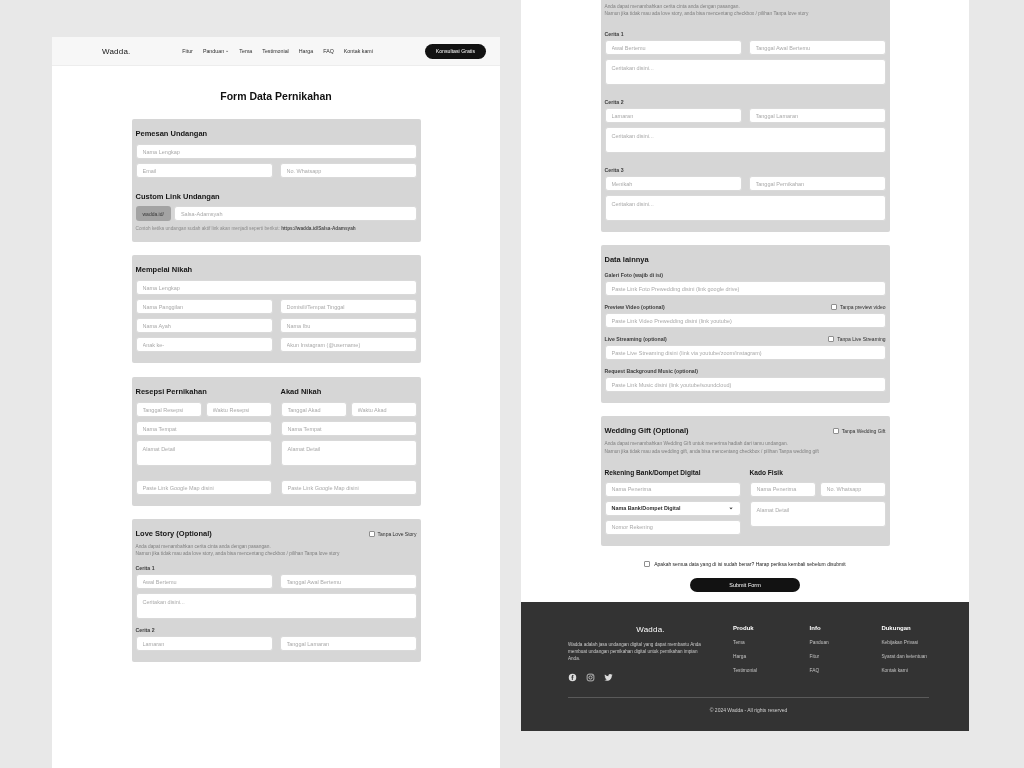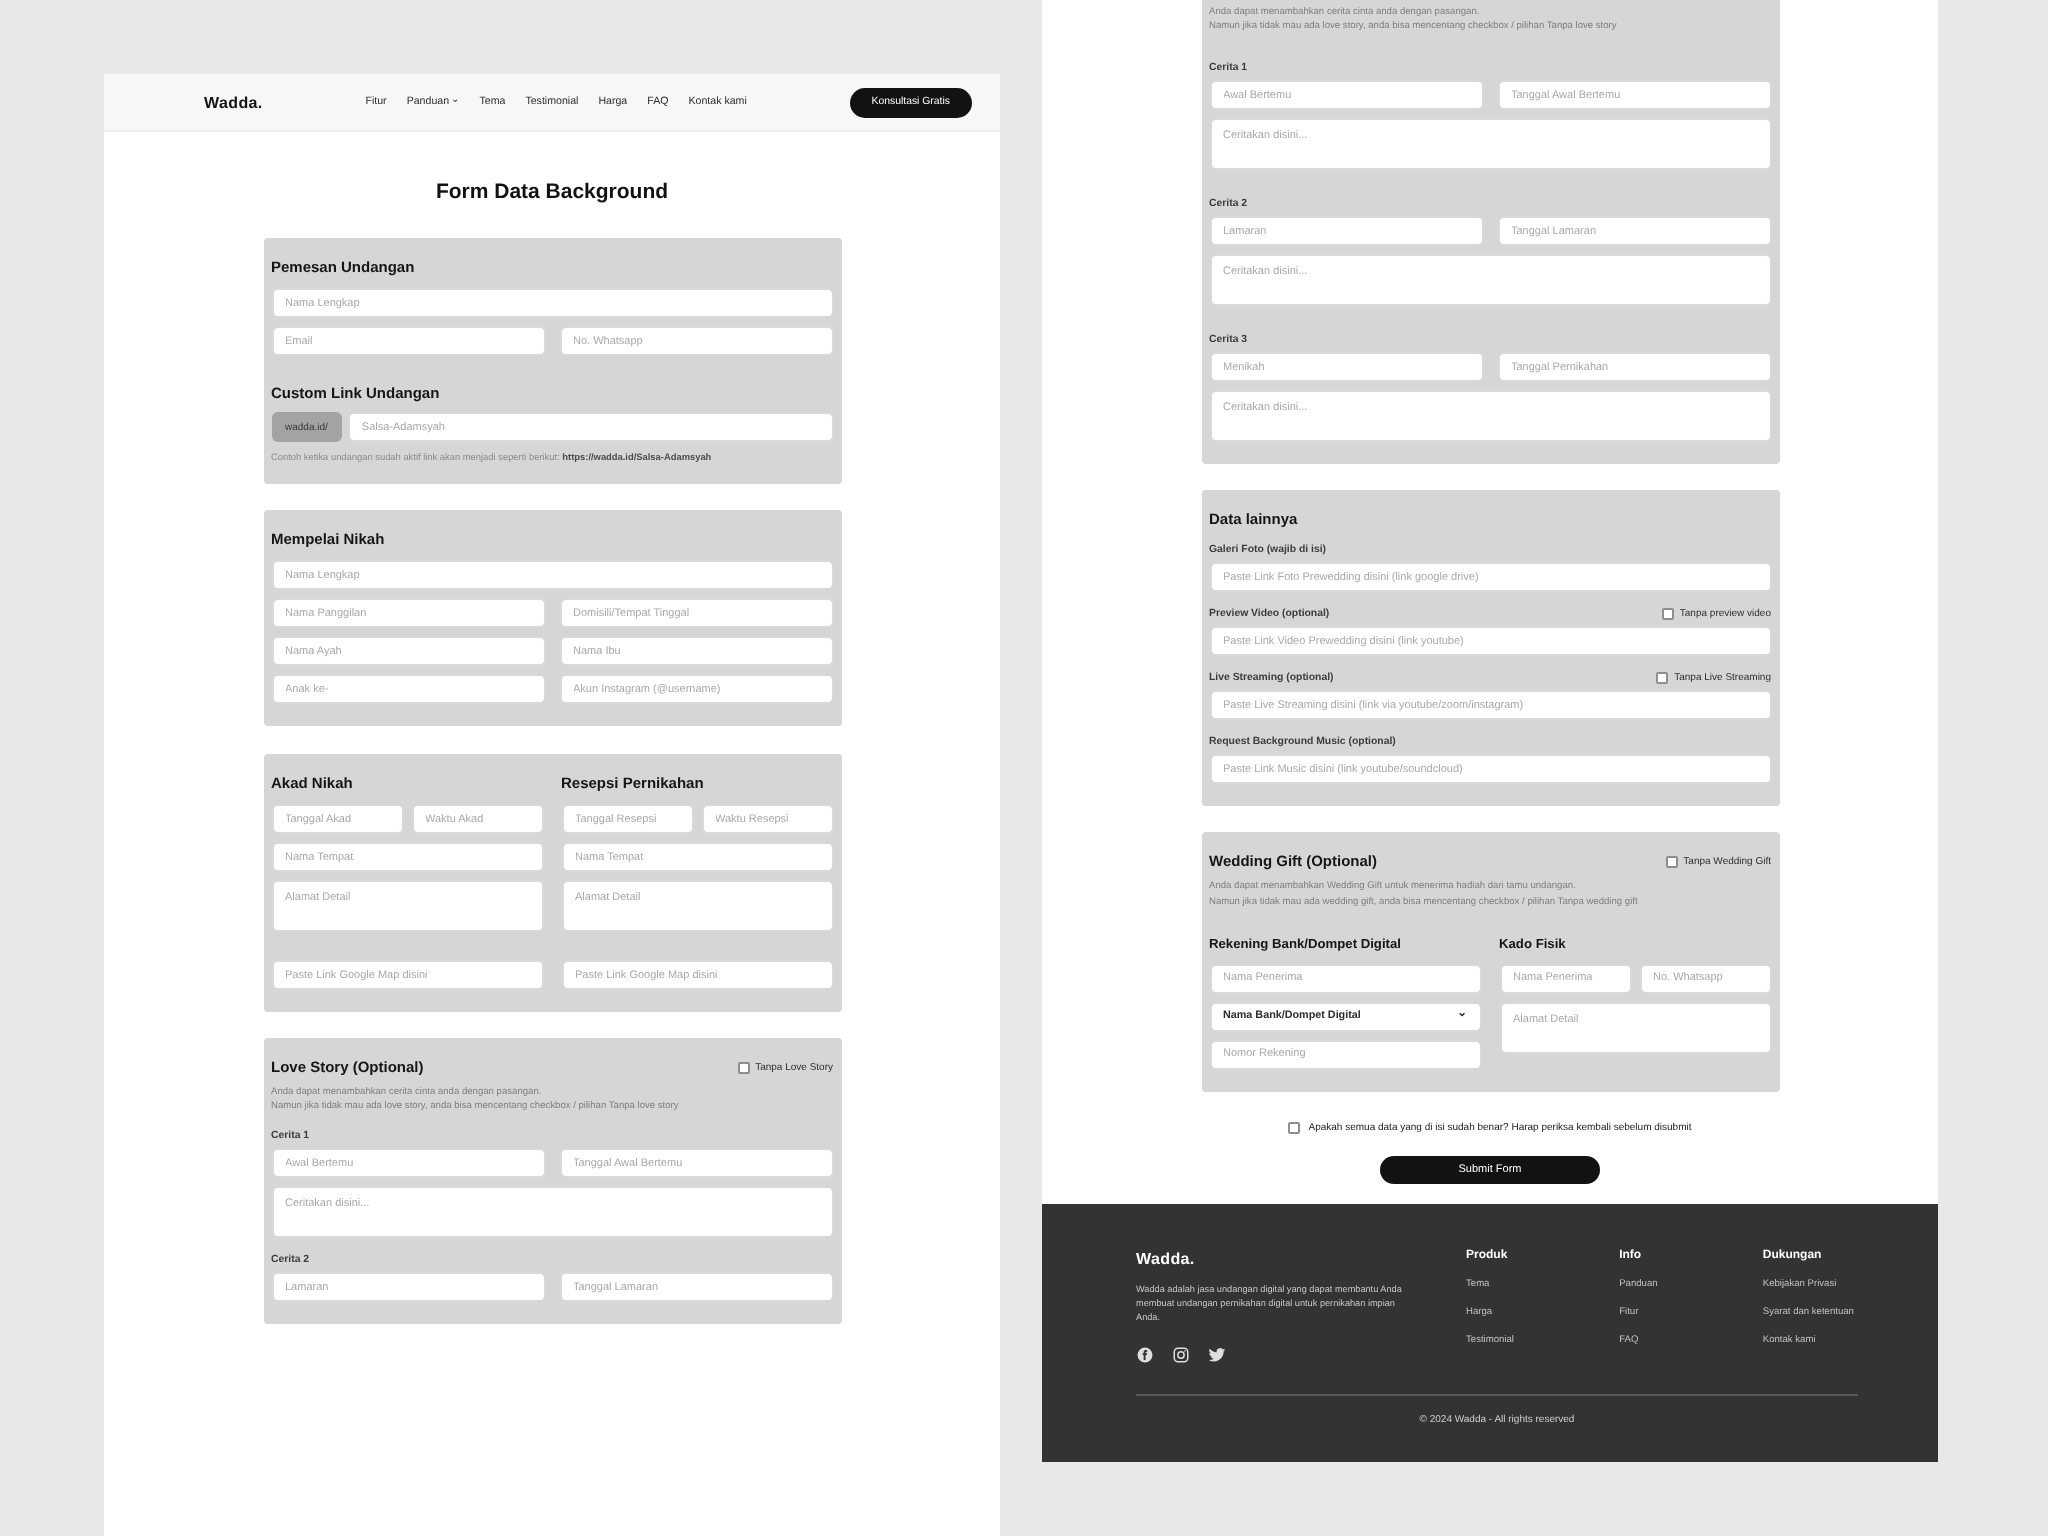--- a/index.html
+++ b/index.html
@@ -12,21 +12,21 @@
     color:#1c1c1c;
   }
   .panel { position:absolute; }
   .panel-left { left:52px; top:37px; width:448px; height:731px; background:#fff; overflow:hidden; }
   .panel-right { left:521px; top:0; width:448px; }
   .content-white { background:#fff; height:602px; overflow:hidden; }
 
   
   .topbar { height:29px; background:#f7f7f7; border-bottom:1px solid #ededed;
     display:flex; align-items:center; justify-content:space-between; padding:0 14px 0 50px; }
-  .logo { font-size:8px; font-weight:bold; color:#141414; letter-spacing:.2px; }
+  .logo { font-size:8px; font-weight:normal; color:#141414; letter-spacing:.2px;text-align:center; }
   .nav { display:flex; align-items:center; gap:10px; }
   .nav-item { font-size:5.3px; color:#2d2d2d; cursor:pointer; white-space:nowrap; display:flex; align-items:center; gap:1px; }
   .chev { font-size:5px; color:#2d2d2d; line-height:1; transform:translateY(-1px); }
   .cta-btn { background:#121212; color:#fff; border:none; border-radius:8px; height:15px;
     padding:0 11px; font-size:5.2px; font-family:inherit; cursor:pointer; }
 
   .page-title { text-align:center; margin-top:24px; font-size:10.5px; font-weight:bold; color:#111; }
 
   
   .card { width:289px; margin:13px auto 0; background:#d6d6d6; border-radius:2px; padding:10px 4px 11px; }
@@ -96,21 +96,21 @@
       </span>
       <span class="nav-item">Tema</span>
       <span class="nav-item">Testimonial</span>
       <span class="nav-item">Harga</span>
       <span class="nav-item">FAQ</span>
       <span class="nav-item">Kontak kami</span>
     </div>
     <button class="cta-btn">Konsultasi Gratis</button>
   </div>
 
-  <h1 class="page-title">Form Data Background</h1>
+  <h1 class="page-title">Form Data Pernikahan</h1>
 
   <section class="card first">
     <h3>Pemesan Undangan</h3>
     <input class="inp mt6" placeholder="Nama Lengkap" style="">
     <div class="row mt4">
       <input class="inp" placeholder="Email" style="">
       <input class="inp" placeholder="No. Whatsapp" style="">
     </div>
     <h3 class="mt9">Custom Link Undangan</h3>
     <div class="linkrow">
@@ -134,34 +134,34 @@
     <div class="row mt4">
       <input class="inp" placeholder="Anak ke-" style="">
       <input class="inp" placeholder="Akun Instagram (@username)" style="">
     </div>
   </section>
 
 
   <section class="card" style="margin-top:14px;">
     <div class="twocol">
       <div class="col">
+        <h3>Resepsi Pernikahan</h3>
+        <div class="row tight mt6">
+          <input class="inp" placeholder="Tanggal Resepsi" style="">
+          <input class="inp" placeholder="Waktu Resepsi" style="">
+        </div>
+        <input class="inp mt4" placeholder="Nama Tempat" style="">
+        <textarea class="inp mt4" placeholder="Alamat Detail" style=""></textarea>
+        <input class="inp mt9" placeholder="Paste Link Google Map disini" style="">
+      </div>
+      <div class="col">
         <h3>Akad Nikah</h3>
         <div class="row tight mt6">
           <input class="inp" placeholder="Tanggal Akad" style="">
           <input class="inp" placeholder="Waktu Akad" style="">
-        </div>
-        <input class="inp mt4" placeholder="Nama Tempat" style="">
-        <textarea class="inp mt4" placeholder="Alamat Detail" style=""></textarea>
-        <input class="inp mt9" placeholder="Paste Link Google Map disini" style="">
-      </div>
-      <div class="col">
-        <h3>Resepsi Pernikahan</h3>
-        <div class="row tight mt6">
-          <input class="inp" placeholder="Tanggal Resepsi" style="">
-          <input class="inp" placeholder="Waktu Resepsi" style="">
         </div>
         <input class="inp mt4" placeholder="Nama Tempat" style="">
         <textarea class="inp mt4" placeholder="Alamat Detail" style=""></textarea>
         <input class="inp mt9" placeholder="Paste Link Google Map disini" style="">
       </div>
     </div>
   </section>
 
   <section class="card">
     <div class="head-row">

